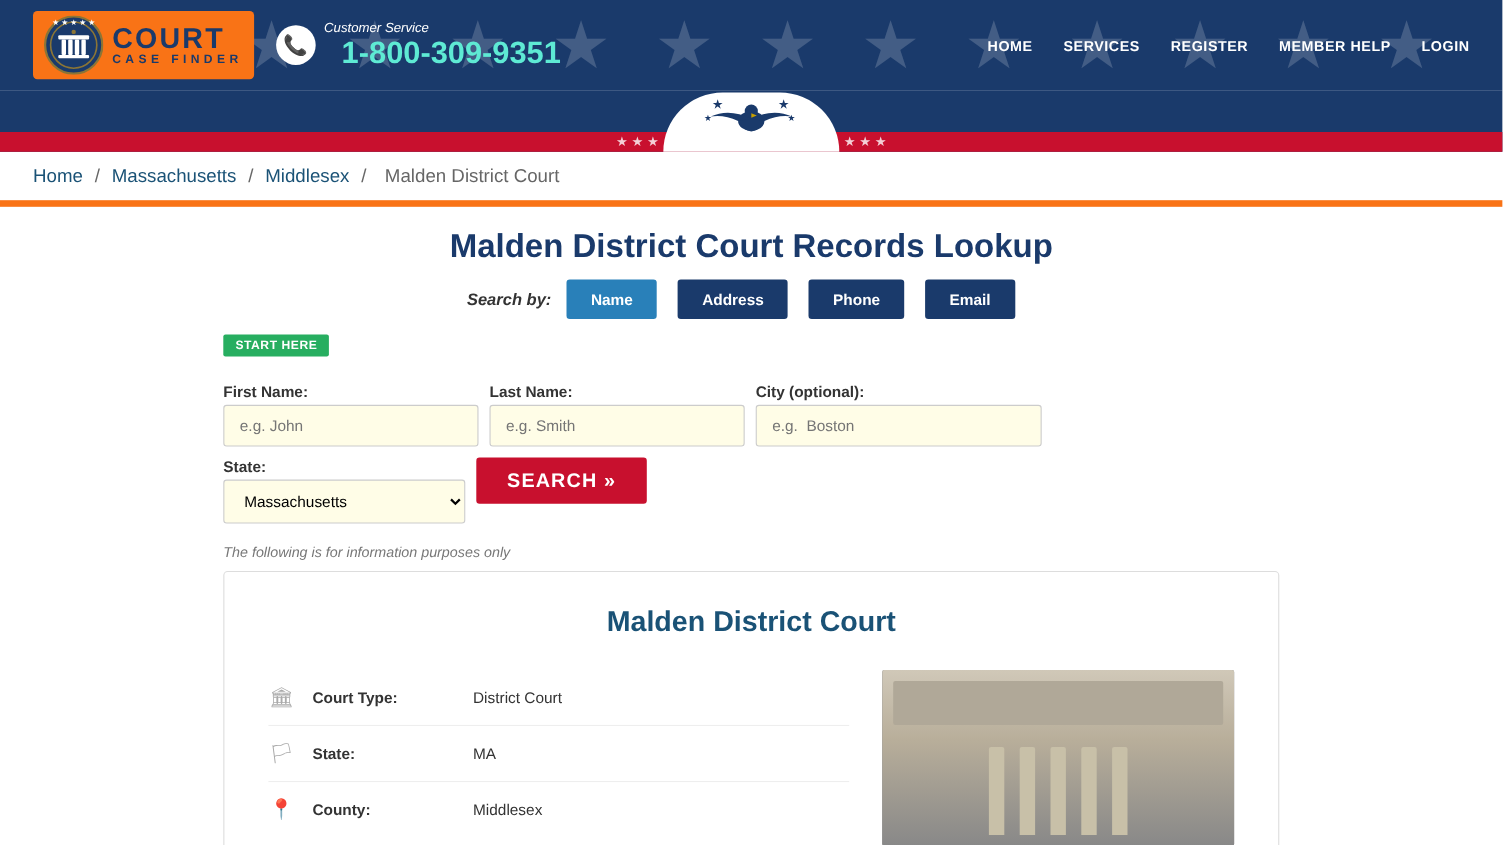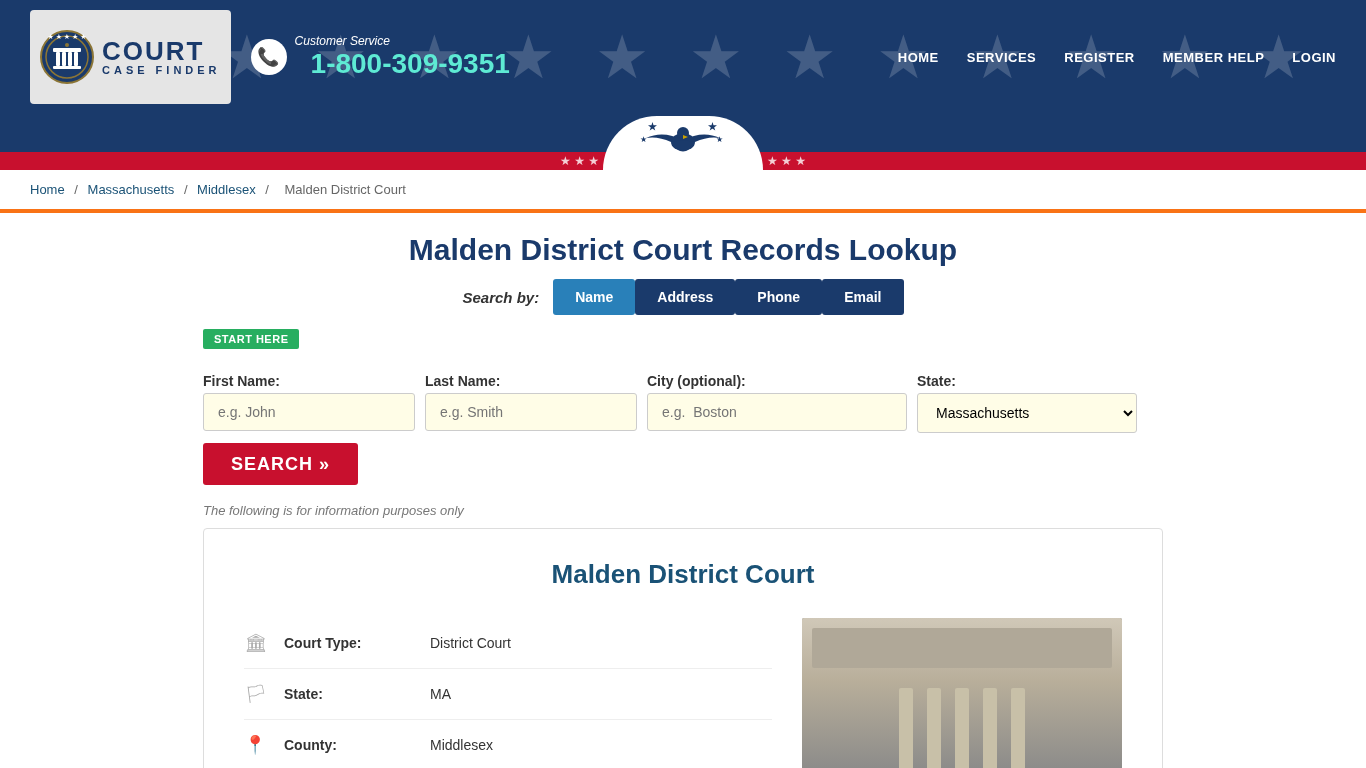--- a/index.html
+++ b/index.html
@@ -15,23 +15,23 @@
       position: relative;
       overflow: hidden;
     }
     .header-left {
       display: flex;
       align-items: center;
       gap: 20px;
       z-index: 1;
     }
     .logo-box {
-      background: #e5e5e5;
+      background: #f97316;
       border-radius: 4px;
-      padding: 20px 10px;
+      padding: 4px 10px;
       display: flex;
       align-items: center;
       gap: 8px;
     }
     .logo-seal {
       width: 54px;
       height: 54px;
     }
     .logo-text {
       display: flex;
@@ -92,22 +92,22 @@
       color: #fff;
       text-decoration: none;
       font-size: 13px;
       font-weight: bold;
       letter-spacing: 0.5px;
     }
 
     
     .breadcrumb {
       padding: 12px 30px;
-      font-size: 13px;
-      border-bottom: 4px solid #f97316;
+      font-size: 17px;
+      border-bottom: 6px solid #f97316;
     }
     .breadcrumb a { color: #1a5276; text-decoration: none; }
     .breadcrumb span { color: #666; margin: 0 6px; }
 
     
     .main-content {
       max-width: 1000px;
       margin: 0 auto;
       padding: 20px 20px;
     }
@@ -137,21 +137,21 @@
       color: #333;
     }
     .search-tab {
       padding: 10px 22px;
       background: #1a3a6b;
       color: #fff;
       border: none;
       cursor: pointer;
       font-size: 14px;
       font-weight: bold;
-      margin-right: 0;
+      margin-right: 19px;
       border-radius: 3px;
     }
     .search-tab.active {
       background: #2980b9;
     }
 
     
     .start-here-badge {
       display: inline-block;
       background: #27ae60;
@@ -182,21 +182,21 @@
       font-weight: bold;
       color: #333;
     }
     .form-group input, .form-group select {
       padding: 10px 14px;
       border: 1px solid #ccc;
       border-radius: 3px;
       font-size: 14px;
       background: #fffde7;
     }
-    .form-group input { width: 212px; }
+    .form-group input { width: 232px; }
     .form-group.city input { width: 260px; }
     .form-group.state select { width: 220px; background: #fffde7; }
 
     .search-btn {
       background: #c8102e;
       color: #fff;
       border: none;
       padding: 10px 28px;
       font-size: 18px;
       font-weight: bold;

